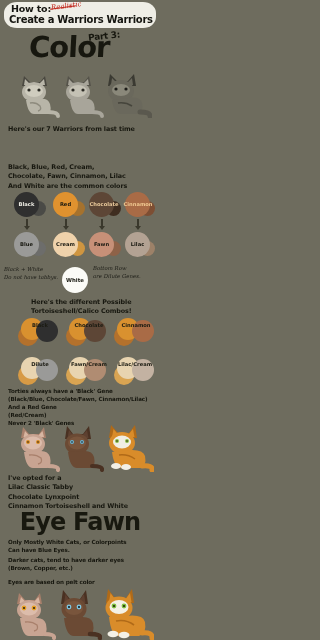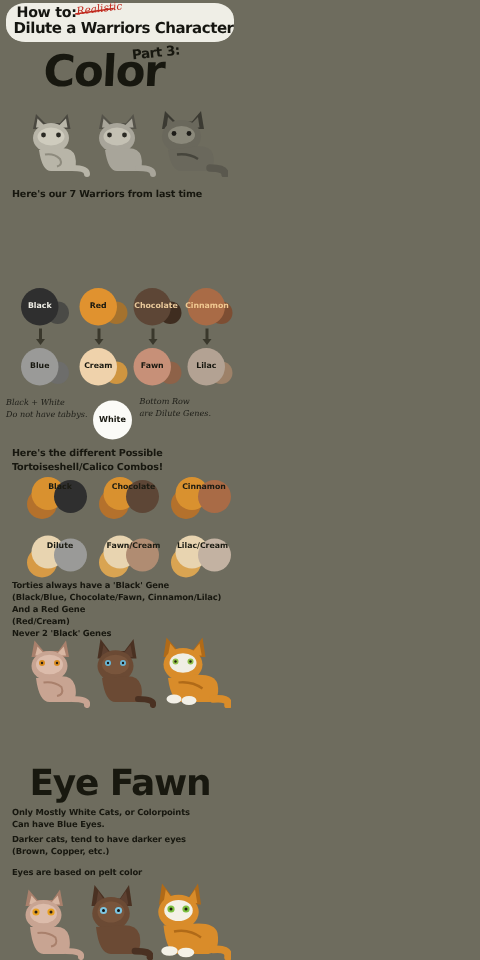--- a/index.html
+++ b/index.html
@@ -131,21 +131,21 @@
 <body>
 
 <div class="page">
 
   <div class="banner">
     <div class="banner-cloud"></div>
     <div class="banner-cloud b2"></div>
     <div class="howto">How to:</div>
     <div class="red-scribble">Realistic</div>
     <div class="red-strike"></div>
-    <div class="create">Dilute a Warriors Character</div>
+    <div class="create">Create a Warriors Warriors</div>
   </div>
 
   <div class="color-title">Color</div>
   <div class="part3">Part 3:</div>
 
   <div class="cat" style="left:14px; top:72px;">
     <svg width="46" height="46" viewBox="0 0 46 46">
       <path d="M8 14 L10 4 L16 10 L26 10 L31 4 L33 14 Z" fill="#4a4840"></path>
       <path d="M10 13 L11 7 L16 12 L25 12 L30 7 L31 13 Z" fill="#b8b5a8"></path>
       <ellipse cx="20" cy="20" rx="12" ry="10" fill="#b8b5a8"></ellipse>
@@ -177,20 +177,23 @@
       <ellipse cx="21" cy="20" rx="9" ry="6" fill="#8a887a"></ellipse>
       <circle cx="16" cy="19" r="1.6" fill="#1d1c18"></circle>
       <circle cx="26" cy="19" r="1.6" fill="#1d1c18"></circle>
       <path d="M12 30 Q14 44 21 44 L38 44 Q44 42 42 33 Q40 26 28 28 Z" fill="#6a685c"></path>
       <path d="M18 33 Q26 32 32 36" fill="none" stroke="#46453c" stroke-width="1.6"></path>
       <path d="M40 42 Q50 42 50 46" fill="none" stroke="#5a584e" stroke-width="5" stroke-linecap="round"></path>
     </svg>
   </div>
 
   <div class="para" style="top:125px;">Here's our 7 Warriors from last time</div>
+  <div class="para" style="top:163px;">Black, Blue, Red, Cream,
+Chocolate, Fawn, Cinnamon, Lilac
+And White are the common colors</div>
 
   <div class="swatch" style="left:14px; top:192px; width:34px; height:26px;">
     <div class="sub" style="left:17px; top:9px; width:15px; height:15px; background:#4a4a46;"></div>
     <div class="main" style="width:25px; height:25px; background:#2f2f2f;"></div>
     <div class="lab" style="top:9px; width:25px; color:#efeee6;">Black</div>
   </div>
 
   <div class="swatch" style="left:53px; top:192px; width:34px; height:26px;">
     <div class="sub" style="left:17px; top:9px; width:15px; height:15px; background:#a5722e;"></div>
     <div class="main" style="width:25px; height:25px; background:#e0922f;"></div>
@@ -249,21 +252,21 @@
 
   <div class="white-circle" style="left:62px; top:267px; width:26px; height:26px;">
     <span>White</span>
   </div>
 
   <div class="hand" style="left:4px; top:265px;">Black + White
 Do not have tabbys.</div>
   <div class="hand" style="left:93px; top:264px;">Bottom Row
 are Dilute Genes.</div>
 
-  <div class="para" style="top:298px;">Here's the different Possible
+  <div class="para" style="top:298px;margin-left:23px;">Here's the different Possible
 Tortoiseshell/Calico Combos!</div>
 
   <div class="combo" style="left:18px; top:316px; width:44px; height:30px;">
     <div class="c2" style="left:0px; top:10px; width:20px; height:20px; background:#b4712c;"></div>
     <div class="c1" style="left:3px; top:2px; width:22px; height:22px; background:#d9912f;"></div>
     <div class="c3" style="left:18px; top:4px; width:22px; height:22px; background:#2f2f2f;"></div>
     <div class="clab" style="top:6px; width:44px; color:#1b1b12;">Black</div>
   </div>
   <div class="combo" style="left:66px; top:316px; width:46px; height:30px;">
     <div class="c2" style="left:0px; top:10px; width:20px; height:20px; background:#b4712c;"></div>
@@ -343,20 +346,24 @@
       <circle cx="17" cy="19" r="0.8" fill="#22200f"></circle>
       <circle cx="27" cy="19" r="0.8" fill="#22200f"></circle>
       <path d="M12 30 Q14 46 22 46 L40 46 Q47 44 45 34 Q43 27 29 28 Z" fill="#d98c2a"></path>
       <path d="M19 33 Q28 32 35 37" fill="none" stroke="#b06a18" stroke-width="1.5"></path>
       <ellipse cx="16" cy="44" rx="5" ry="3" fill="#f2efe6"></ellipse>
       <ellipse cx="26" cy="45" rx="5" ry="3" fill="#f2efe6"></ellipse>
       <path d="M42 44 Q53 43 52 48" fill="none" stroke="#d98c2a" stroke-width="5" stroke-linecap="round"></path>
     </svg>
   </div>
 
+  <div class="para" style="top:474px;">I've opted for a
+Lilac Classic Tabby
+Chocolate Lynxpoint
+Cinnamon Tortoiseshell and White</div>
 
   <div class="eye-heading">Eye Fawn</div>
 
   <div class="para small" style="top:538px;">Only Mostly White Cats, or Colorpoints
 Can have Blue Eyes.</div>
   <div class="para small" style="top:556px;">Darker cats, tend to have darker eyes
 (Brown, Copper, etc.)</div>
   <div class="para small" style="top:578px;">Eyes are based on pelt color</div>
 
   <div class="cat" style="left:8px; top:590px;">

